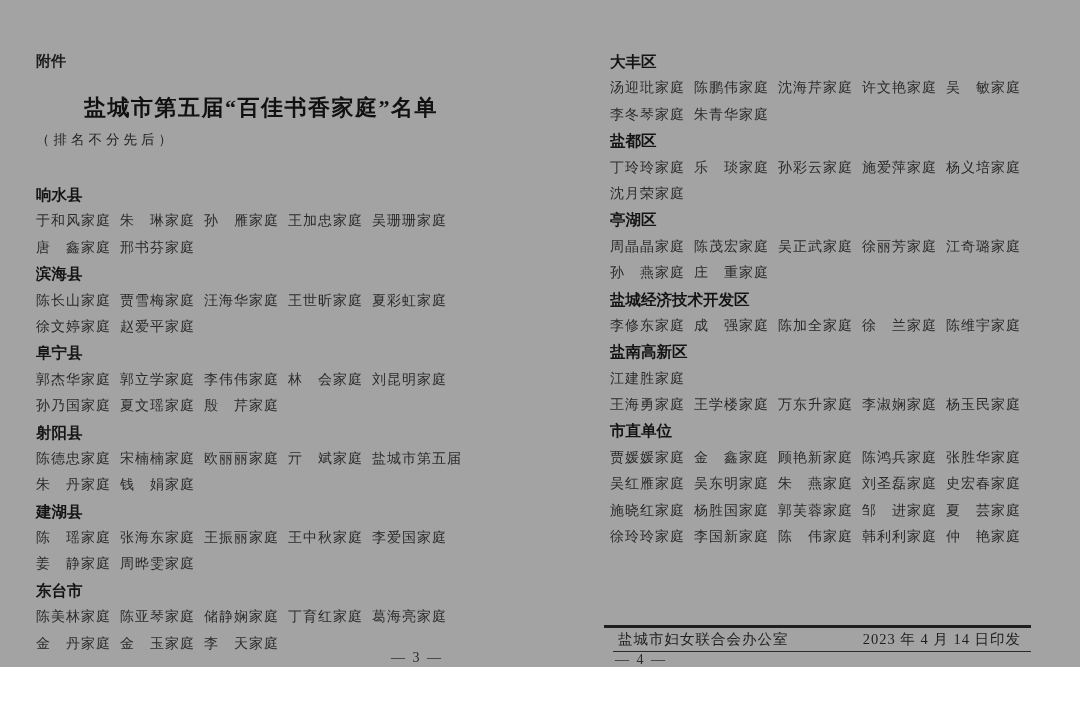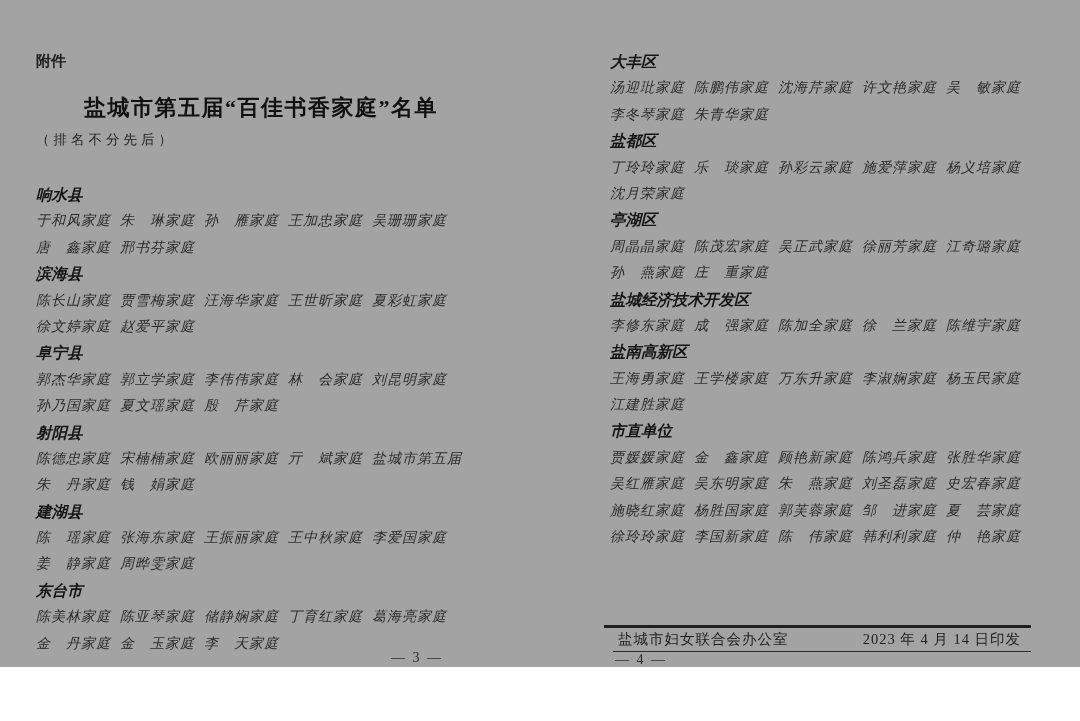--- a/index.html
+++ b/index.html
@@ -26,21 +26,21 @@
   }
   .title{
     margin:23px 0 0 0;text-align:center;
     font-size:22px;font-weight:bold;letter-spacing:1.5px;color:#111;
     height:30px;line-height:30px;
   }
   .subtitle{
     text-align:left;margin-top:8px;font-size:13.5px;letter-spacing:4px;
     color:#222;height:18px;line-height:18px;
   }
-  .sections{margin-top:33px;font-style:italic;}
+  .sections{margin-top:33px;}
   .page-right .sections{margin-top:0;}
 
   .section-header{
     font-family:"Liberation Sans","DejaVu Sans",sans-serif;
     font-weight:bold;font-size:15.5px;color:#141414;
     height:26.4px;line-height:26.4px;
   }
   .name-row{
     display:flex;gap:9px;
     font-size:14px;letter-spacing:1px;color:#2b2b2b;
@@ -105,22 +105,22 @@
         <div class="name-row"><span class="family-name">李冬琴家庭</span><span class="family-name">朱青华家庭</span></div>
         <div class="section-header">盐都区</div>
         <div class="name-row"><span class="family-name">丁玲玲家庭</span><span class="family-name">乐　琰家庭</span><span class="family-name">孙彩云家庭</span><span class="family-name">施爱萍家庭</span><span class="family-name">杨义培家庭</span></div>
         <div class="name-row"><span class="family-name">沈月荣家庭</span></div>
         <div class="section-header">亭湖区</div>
         <div class="name-row"><span class="family-name">周晶晶家庭</span><span class="family-name">陈茂宏家庭</span><span class="family-name">吴正武家庭</span><span class="family-name">徐丽芳家庭</span><span class="family-name">江奇璐家庭</span></div>
         <div class="name-row"><span class="family-name">孙　燕家庭</span><span class="family-name">庄　重家庭</span></div>
         <div class="section-header">盐城经济技术开发区</div>
         <div class="name-row"><span class="family-name">李修东家庭</span><span class="family-name">成　强家庭</span><span class="family-name">陈加全家庭</span><span class="family-name">徐　兰家庭</span><span class="family-name">陈维宇家庭</span></div>
         <div class="section-header">盐南高新区</div>
+        <div class="name-row"><span class="family-name">江建胜家庭</span></div>
         <div class="name-row"><span class="family-name">王海勇家庭</span><span class="family-name">王学楼家庭</span><span class="family-name">万东升家庭</span><span class="family-name">李淑娴家庭</span><span class="family-name">杨玉民家庭</span></div>
-        <div class="name-row"><span class="family-name">江建胜家庭</span></div>
         <div class="section-header">市直单位</div>
         <div class="name-row"><span class="family-name">贾媛媛家庭</span><span class="family-name">金　鑫家庭</span><span class="family-name">顾艳新家庭</span><span class="family-name">陈鸿兵家庭</span><span class="family-name">张胜华家庭</span></div>
         <div class="name-row"><span class="family-name">吴红雁家庭</span><span class="family-name">吴东明家庭</span><span class="family-name">朱　燕家庭</span><span class="family-name">刘圣磊家庭</span><span class="family-name">史宏春家庭</span></div>
         <div class="name-row"><span class="family-name">施晓红家庭</span><span class="family-name">杨胜国家庭</span><span class="family-name">郭芙蓉家庭</span><span class="family-name">邹　进家庭</span><span class="family-name">夏　芸家庭</span></div>
         <div class="name-row"><span class="family-name">徐玲玲家庭</span><span class="family-name">李国新家庭</span><span class="family-name">陈　伟家庭</span><span class="family-name">韩利利家庭</span><span class="family-name">仲　艳家庭</span></div>
       </div>
   </div>
 
   <div class="footer">
     <div class="footer-rule-top"></div>

